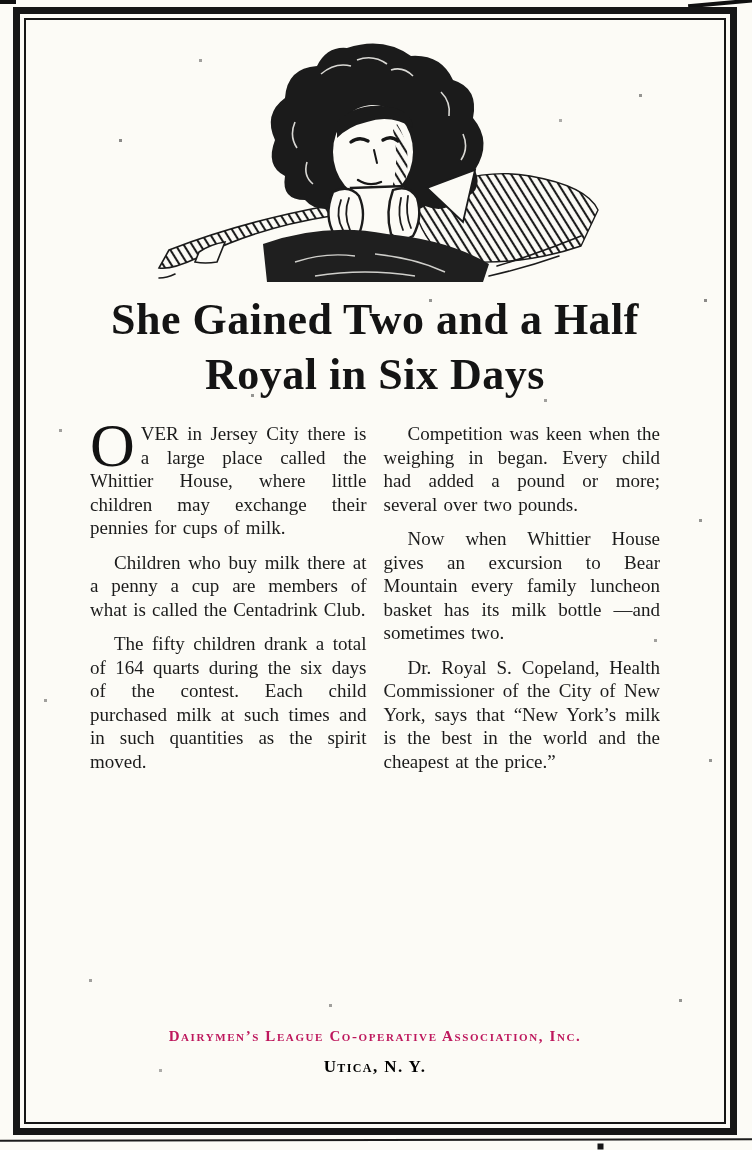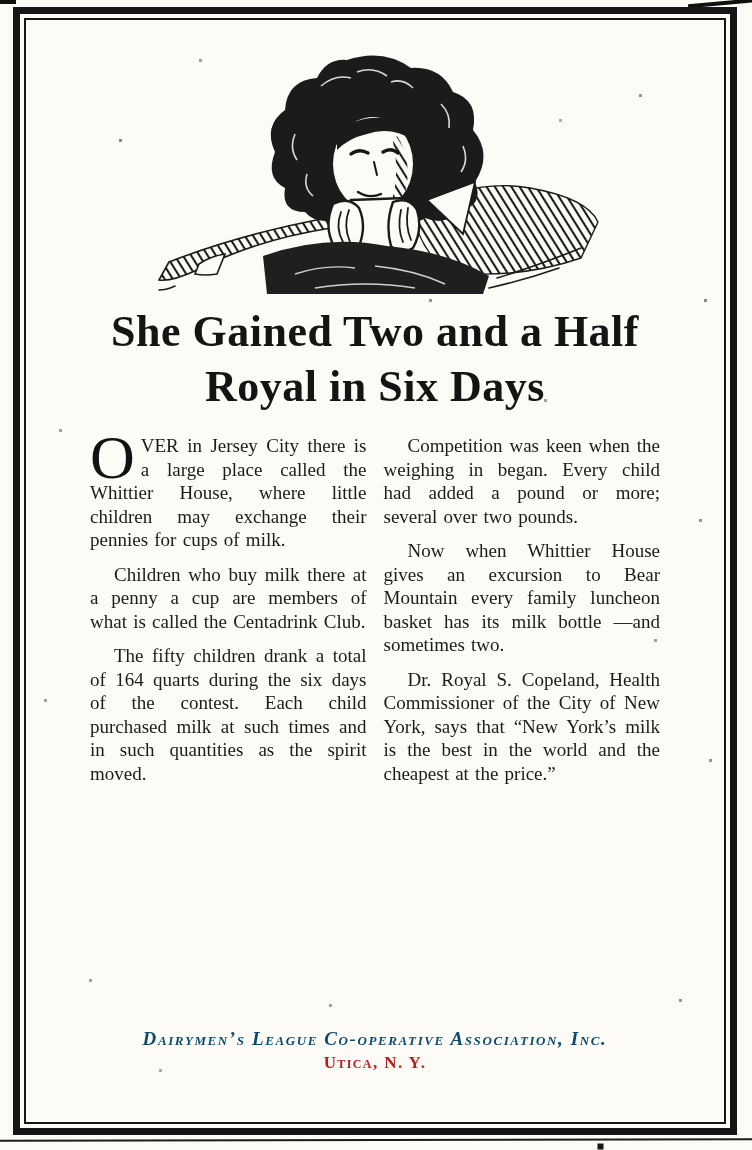--- a/index.html
+++ b/index.html
@@ -10,21 +10,21 @@
     -webkit-font-smoothing:antialiased;
   }
   
   .frame-outer{
     position:absolute;left:13px;top:7px;width:724px;height:1128px;
     border:7px solid #161616;box-sizing:border-box;
   }
   .frame-inner{
     position:absolute;inset:4px;border:2px solid #161616;
   }
-  .content{position:absolute;inset:0;padding-top:12px;}
+  .content{position:absolute;inset:0;padding-top:0;}
   
   .illo-wrap{width:460px;height:252px;margin:10px auto 0;}
   
   .headline{
     text-align:center;margin-top:10px;
     font-size:44px;line-height:55px;font-weight:700;letter-spacing:.5px;
     color:#141414;
   }
   
   .columns{display:flex;gap:17px;padding:0 64px;margin-top:20px;}
@@ -35,26 +35,26 @@
     word-spacing:1.5px;
   }
   p.indent{text-indent:24px;}
   .dropcap{
     float:left;font-size:62px;line-height:45px;
     padding:1px 6px 0 0;font-weight:400;color:#121212;
   }
   
   .footer{position:absolute;left:0;right:0;top:1008px;text-align:center;}
   .footer-line1{
-    font-variant:small-caps;font-weight:700;font-size:19px;
-    letter-spacing:1.6px;color:#0c4a6e;font-style:italic;
+    font-variant:small-caps;font-weight:700;font-size:15px;
+    letter-spacing:1.6px;color:#be185d;
   }
   .footer-line2{
     font-variant:small-caps;font-weight:700;font-size:17px;
-    letter-spacing:1.4px;margin-top:3px;color:#b91c1c;
+    letter-spacing:1.4px;margin-top:12px;color:#000000;
   }
   
   .bottom-rule{
     position:absolute;left:0;top:1139px;width:752px;height:2px;
     background:#1c1c1c;transform:rotate(-.12deg);
   }
   .corner-mark{
     position:absolute;right:-8px;top:1px;width:72px;height:4px;
     background:#101010;transform:rotate(-5deg);
   }

